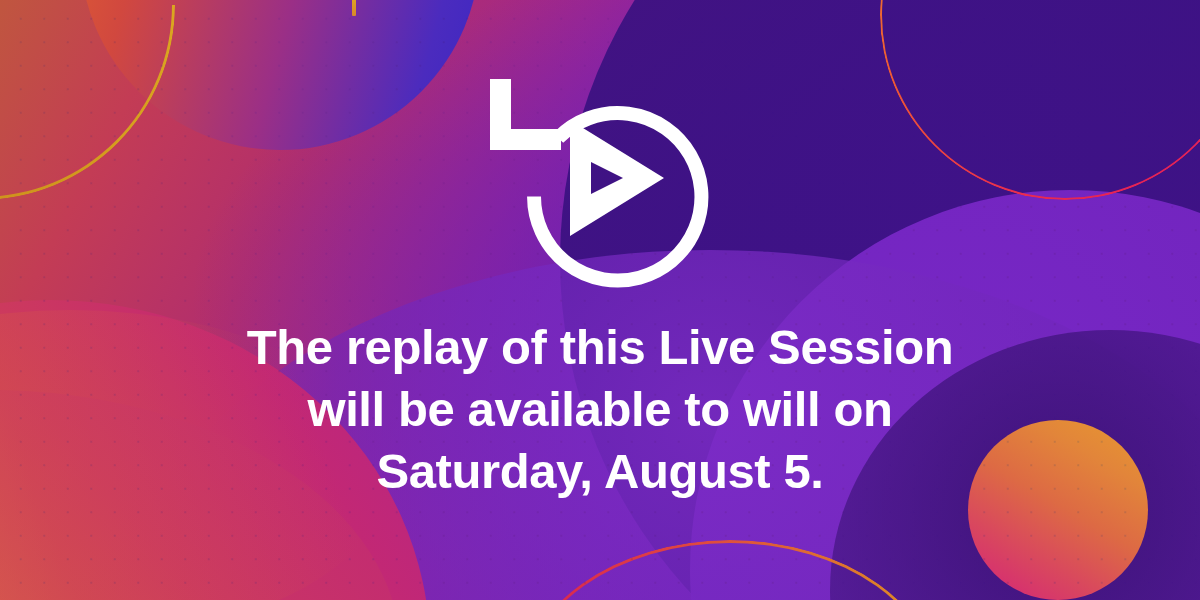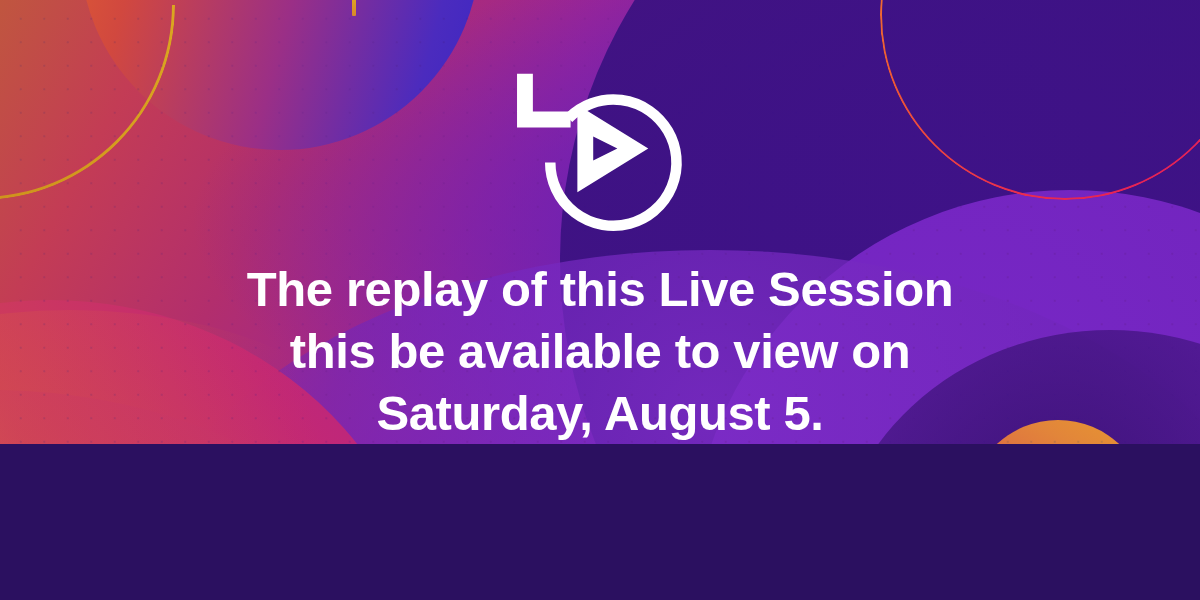--- a/index.html
+++ b/index.html
@@ -7,21 +7,21 @@
   html, body {
     width:1200px; height:600px;
     background:#2b1060;
     font-family:"Liberation Sans", sans-serif;
     overflow:hidden;
   }
 
   .banner {
     position:relative;
     width:1200px;
-    height:444px;
+    height:600px;
     overflow:hidden;
     background:#6a1fb4;
   }
 
   
   .bg-base {
     position:absolute; inset:0;
     background:
       radial-gradient(120% 100% at 100% 50%, #6620b8 0%, #6620b8 30%, rgba(102,32,184,0) 70%),
       linear-gradient(118deg,
@@ -242,18 +242,18 @@
                A 90 90 0 1 0 54 58" fill="none" stroke="#ffffff" stroke-width="15" stroke-linecap="butt" transform="translate(26,26) scale(0.93)"></path>
 
       <path d="M 8 21 L 8 92 L 79 92 L 79 71 L 29 71 L 29 21 Z" fill="#ffffff"></path>
 
       <path d="M 88 62 L 182 120 L 88 178 Z
                M 109 104 L 141 120 L 109 136 Z" fill="#ffffff" fill-rule="evenodd"></path>
     </svg>
 
     <div class="headline">
       <span class="ln">The replay of this Live Session</span>
-      <span class="ln">this be available to view on</span>
+      <span class="ln">will be available to will on</span>
       <span class="ln">Saturday, August 5.</span>
     </div>
 
   </div>
 </div>
 
 </body></html>

